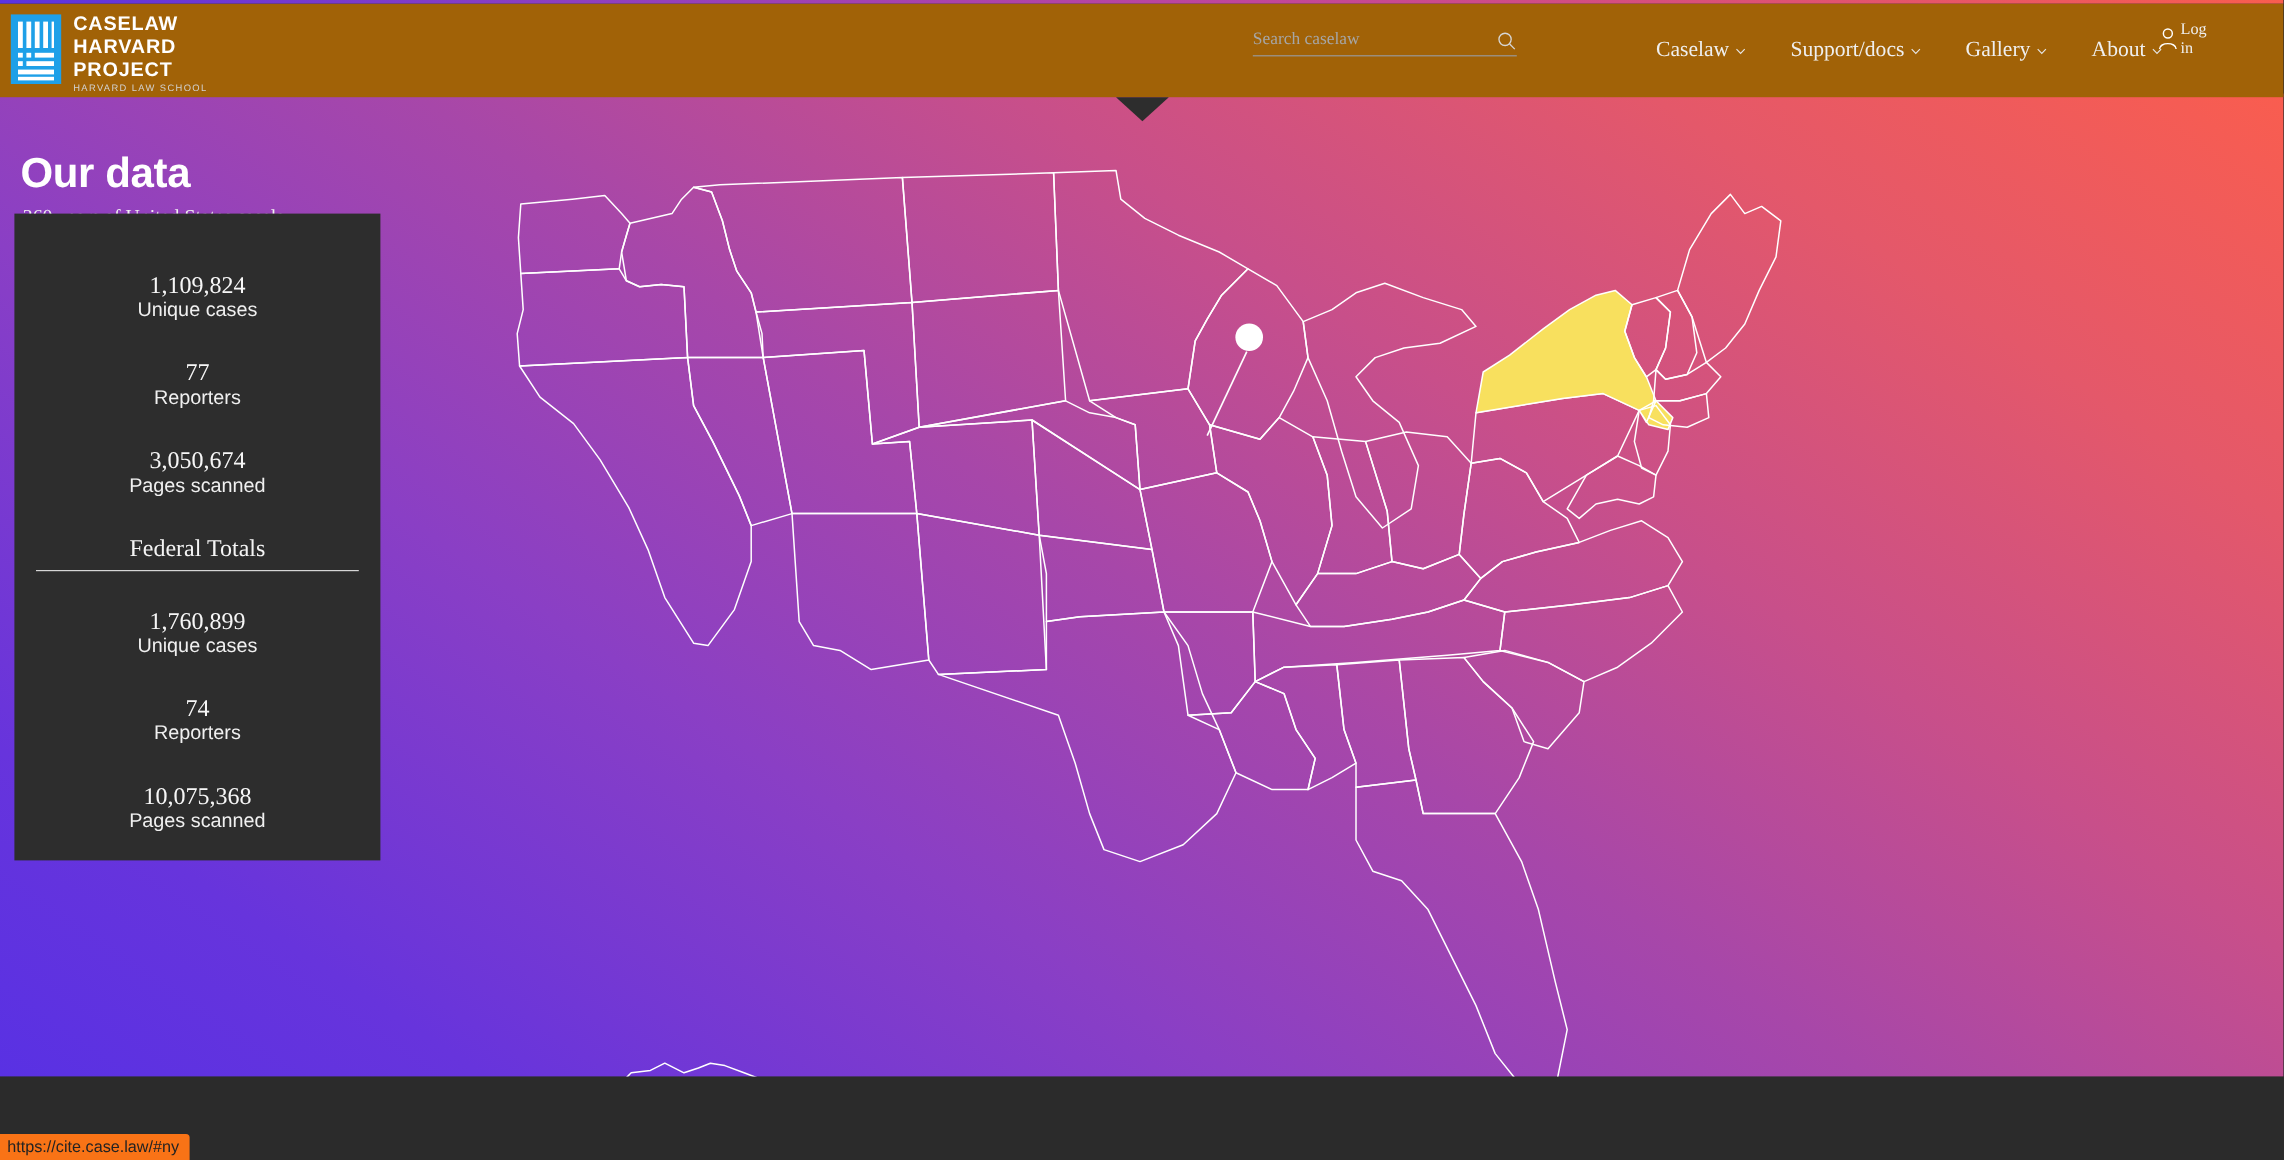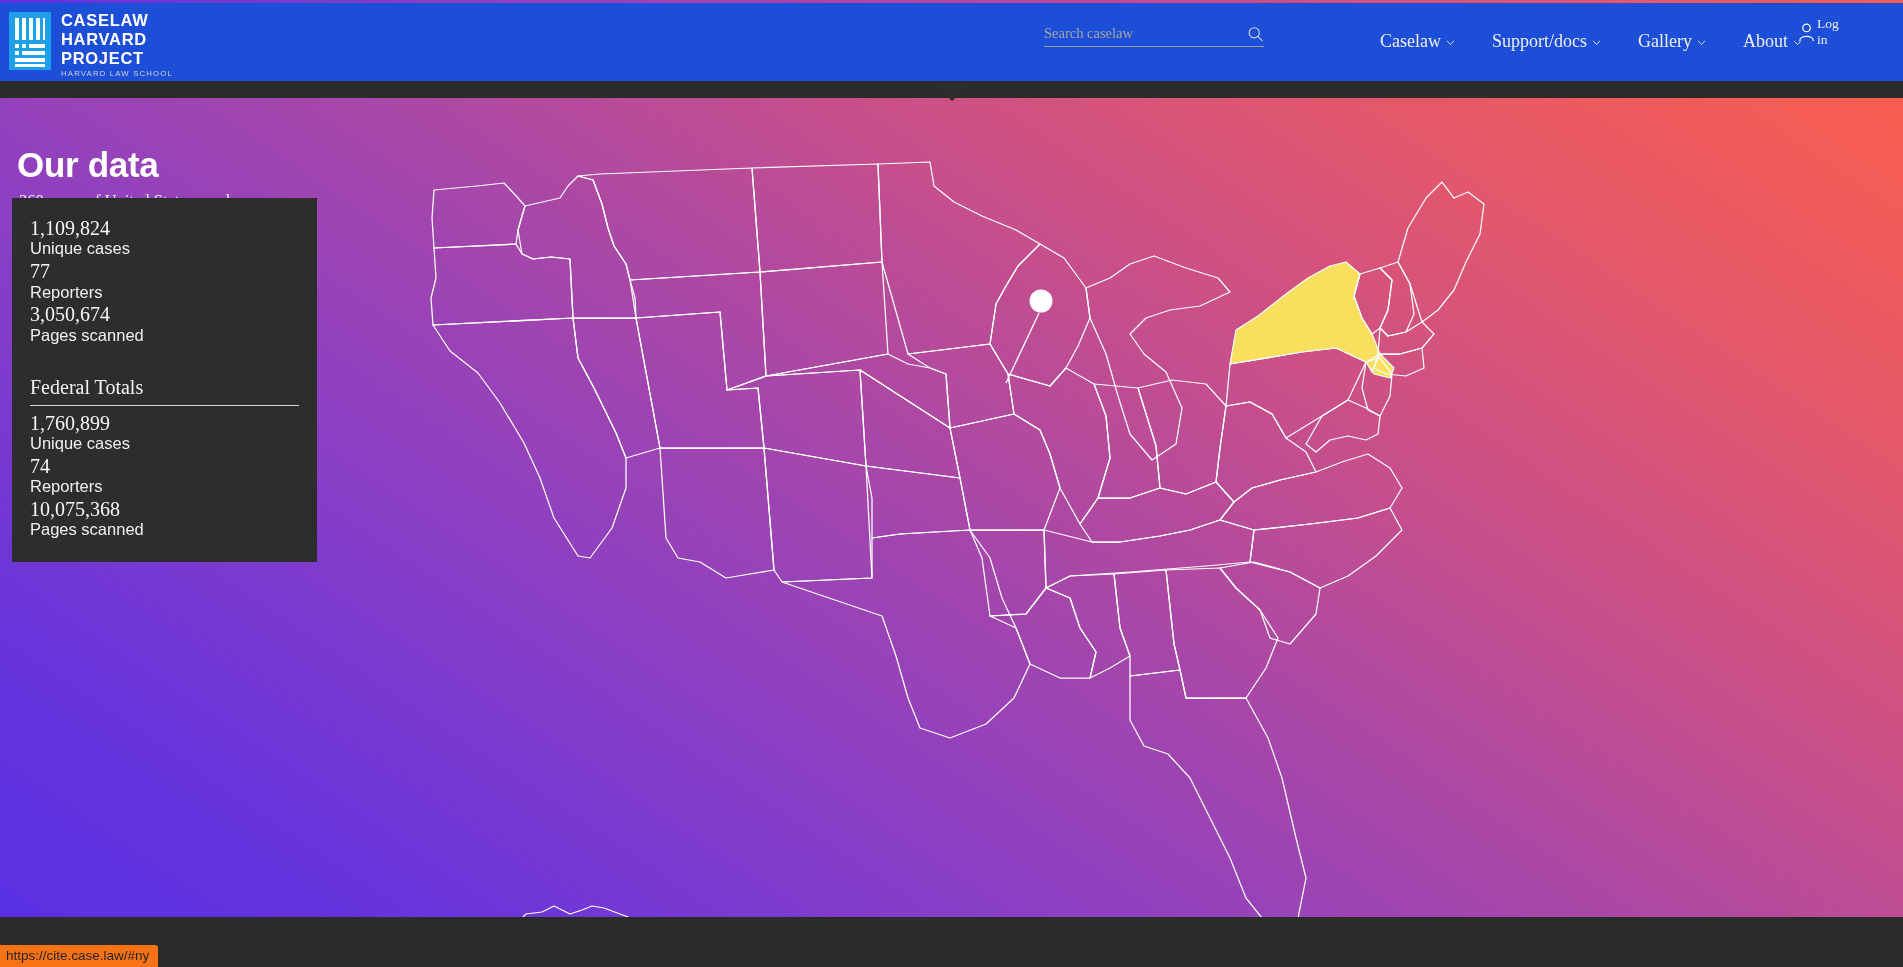--- a/index.html
+++ b/index.html
@@ -31,21 +31,21 @@
     background: linear-gradient(100deg, #5b33e0 0%, #8e3fc0 25%, #c1469b 55%, #f95d4f 100%);
     z-index: 40;
   }
 
   
   .navbar {
     position: absolute;
     top: 3px; left: 0;
     width: 1903px;
     height: 78px;
-    background: #1d4ed8;
+    background: #a16207;
     z-index: 30;
   }
   .nav-notch {
     position: absolute;
     top: 81px;
     left: 930px;
     width: 0; height: 0;
     border-left: 22px solid transparent;
     border-right: 22px solid transparent;
     border-top: 20px solid #2d2d2d;
@@ -153,33 +153,34 @@
   .login-label {
     color: #efefef;
     font-family: "Liberation Serif", serif;
     font-size: 13.5px;
     margin-top: 1px;
   }
 
   
   .stage {
     position: absolute;
-    top: 98px; left: 0;
+    top: 78px; left: 0;
     width: 1903px;
     height: 819px;
     background:
       linear-gradient(34deg,
         #5931e3 0%,
         #6734dc 13%,
         #8a3fc5 33%,
         #a747a9 50%,
         #c84f8a 66%,
         #e4586a 83%,
         #f95d4f 100%);
     overflow: hidden;
+    text-align: center;
   }
 
   .page-title {
     position: absolute;
     left: 17px;
     top: 47px;
     color: #ffffff;
     font-family: "Liberation Sans", sans-serif;
     font-weight: bold;
     font-size: 35px;
@@ -209,21 +210,21 @@
   .stats-group { padding: 0 18px; }
   .group-heading {
     color: #f4f4f4;
     font-family: "Liberation Serif", serif;
     font-size: 20px;
     margin: 6px 0 6px 0;
     padding-bottom: 6px;
     border-bottom: 1px solid #d6d6d6;
   }
   .group-spacer { height: 24px; }
-  .stat { margin-top: 1px; }
+  .stat { margin-top: 31px; }
   .stat-value {
     color: #f6f6f6;
     font-family: "Liberation Serif", serif;
     font-size: 20px;
     line-height: 1.12;
   }
   .stat-label {
     color: #f0f0f0;
     font-family: "Liberation Sans", sans-serif;
     font-size: 16.5px;

